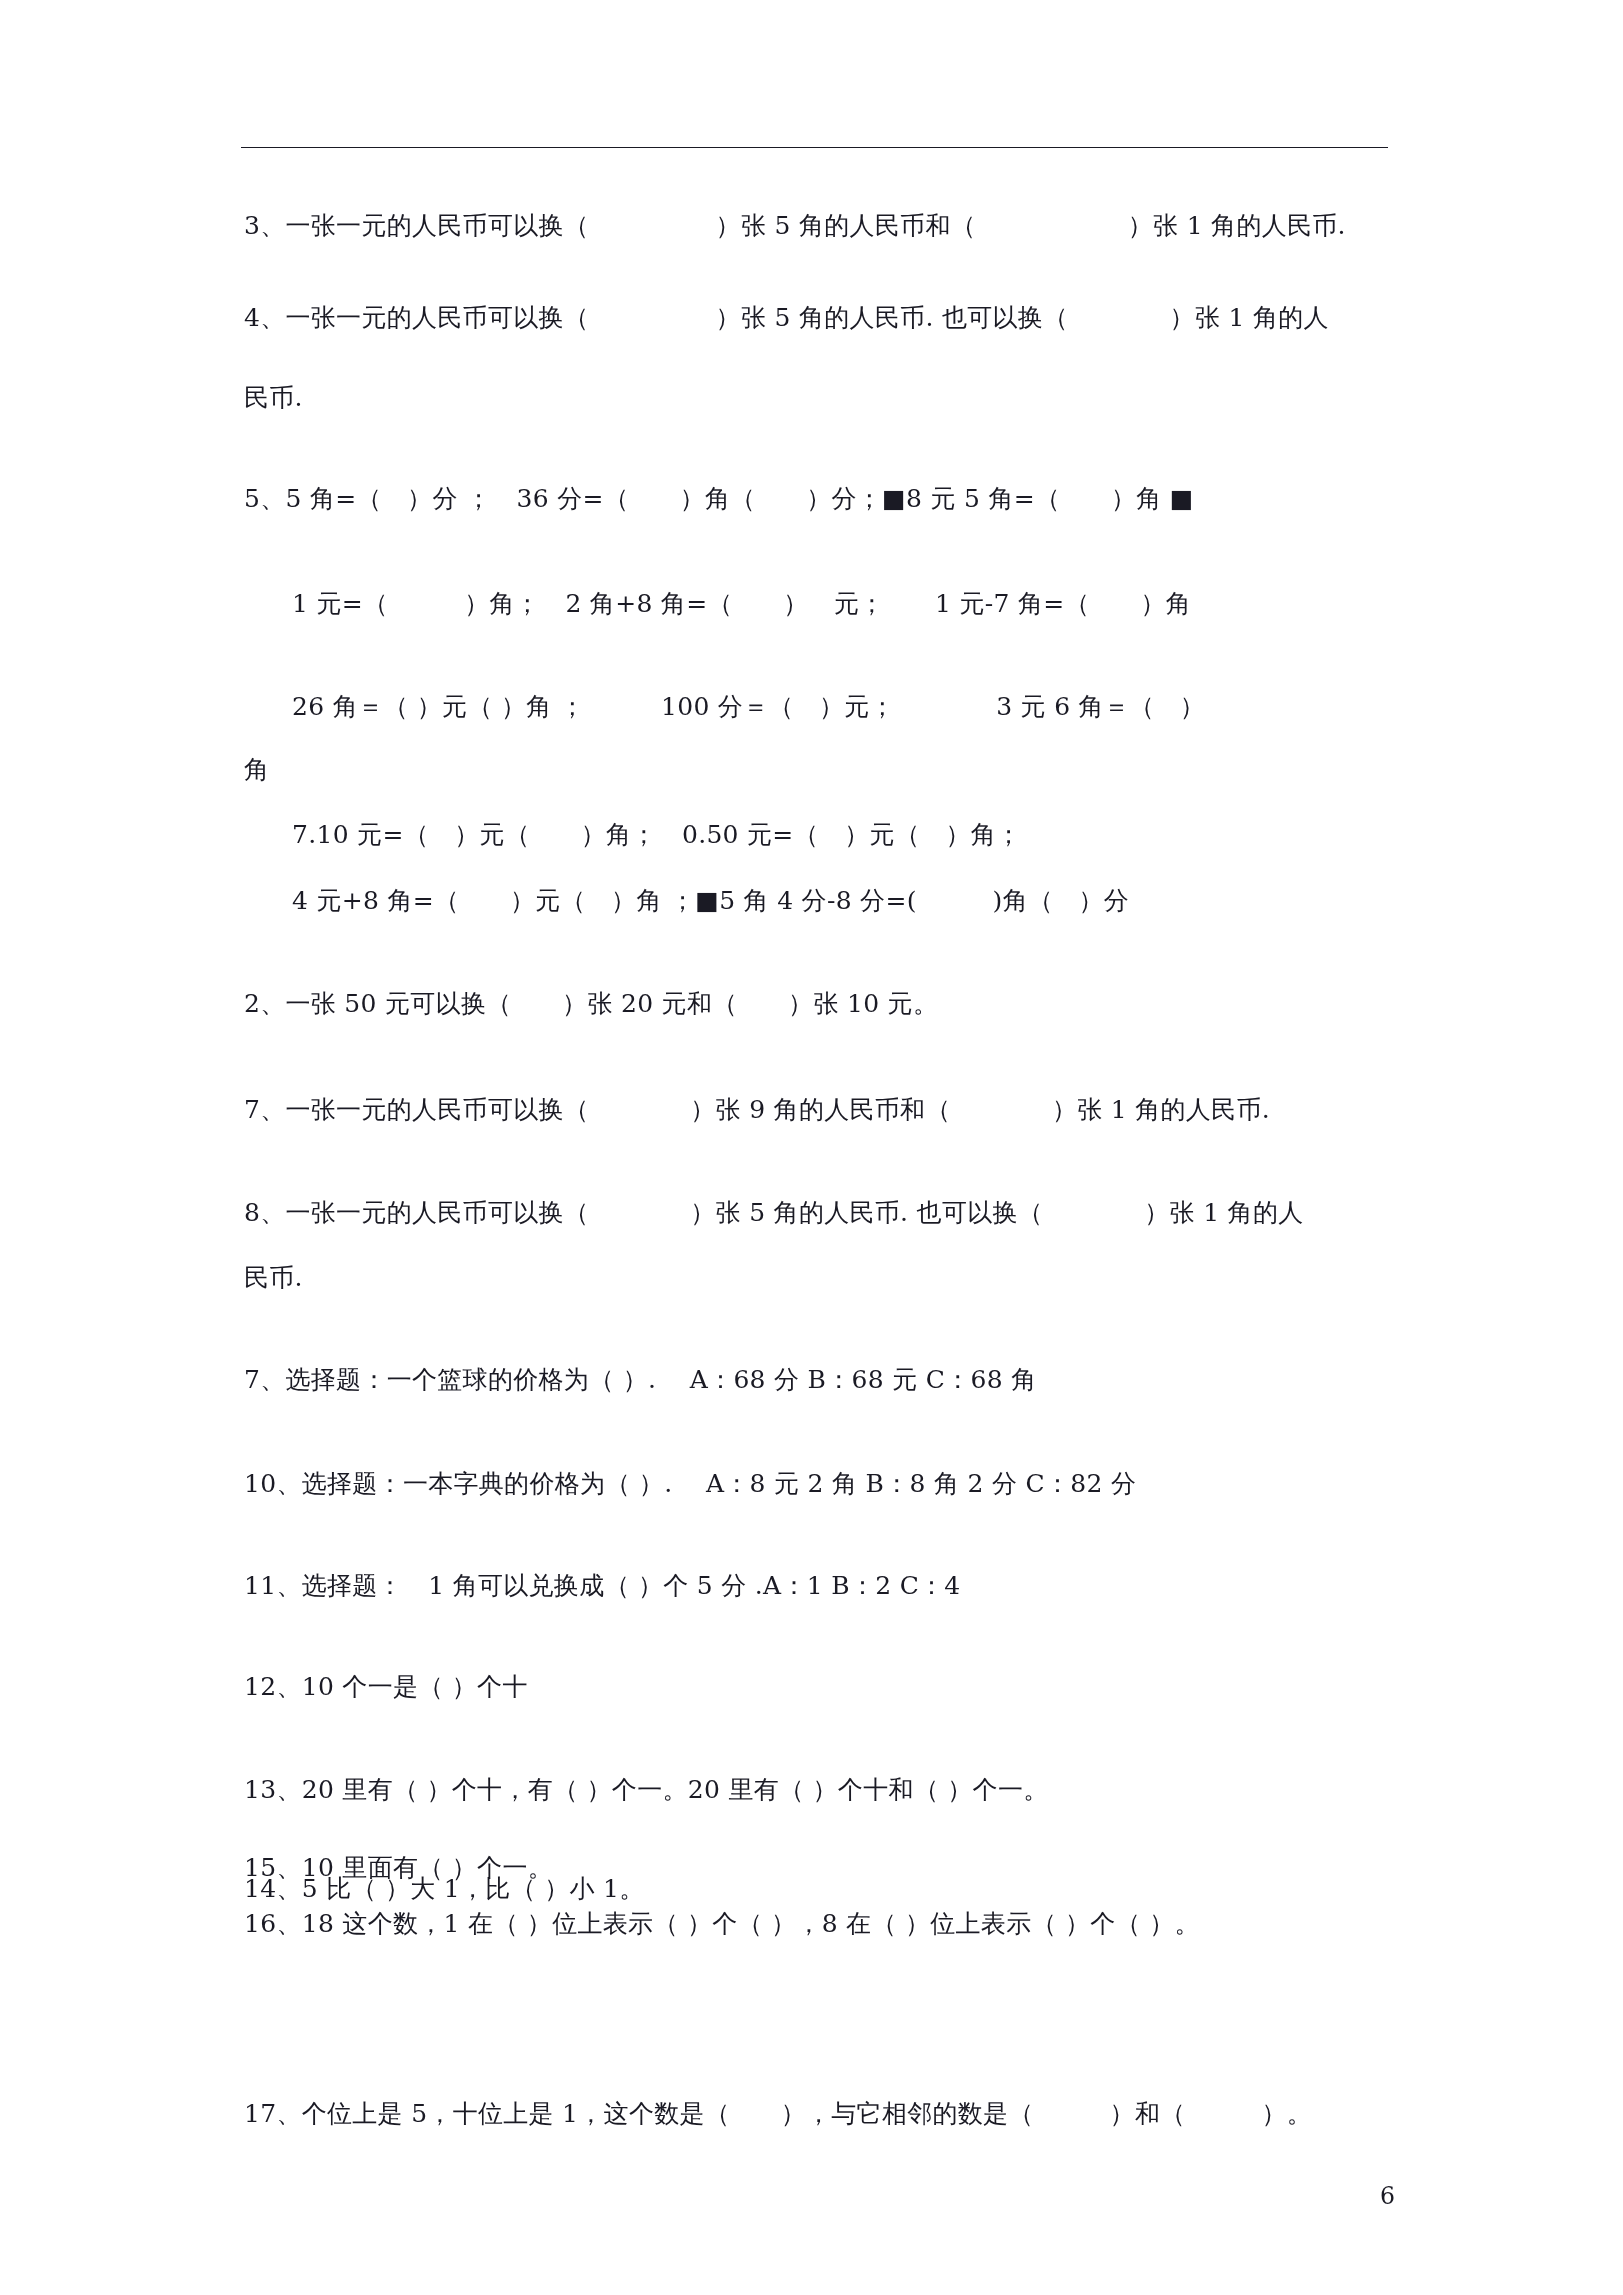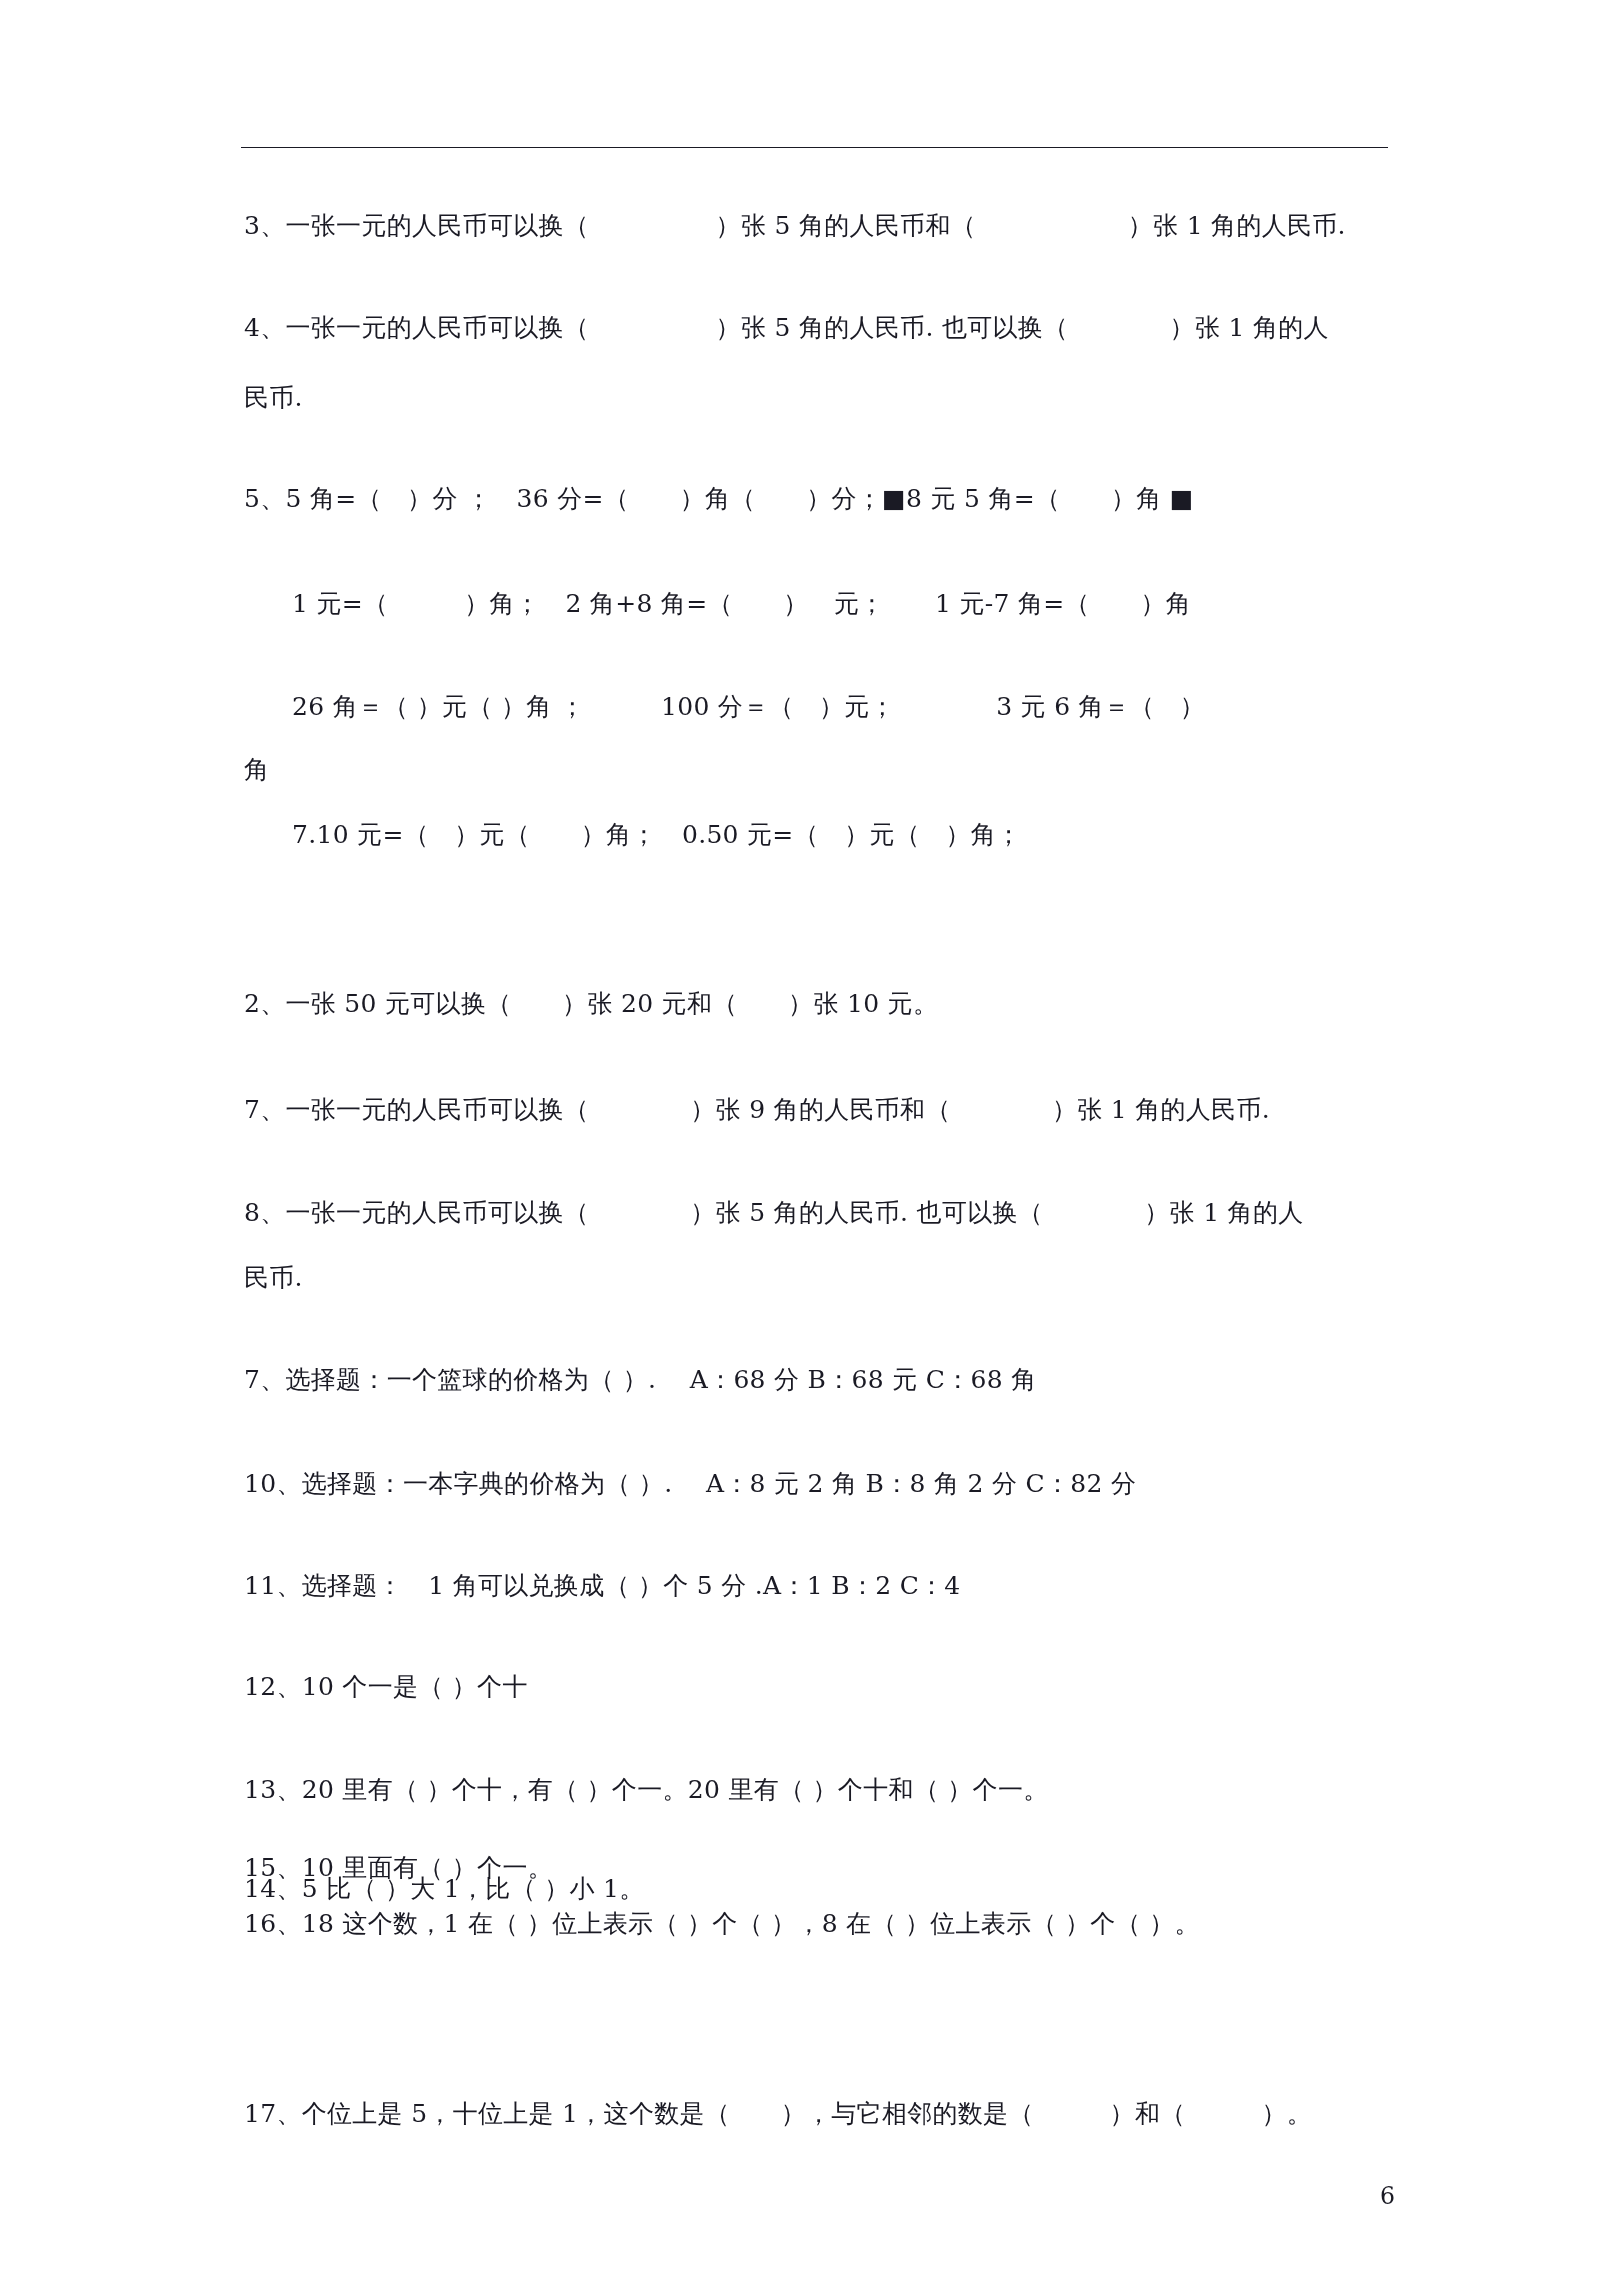--- a/index.html
+++ b/index.html
@@ -47,28 +47,29 @@
 </style>
 </head>
 <body>
 
 <div class="page">
 
   <div class="header-rule"></div>
 
   <div class="line" style="top:210px">3、一张一元的人民币可以换（　　　　　）张 5 角的人民币和（　　　　　　）张 1 角的人民币.</div>
 
-  <div class="line" style="top:312px">4、一张一元的人民币可以换（　　　　　）张 5 角的人民币. 也可以换（　　　　）张 1 角的人</div>
+  <div class="line" style="top:302px">4、一张一元的人民币可以换（　　　　　）张 5 角的人民币. 也可以换（　　　　）张 1 角的人</div>
   <div class="line" style="top:382px">民币.</div>
 
   <div class="line" style="top:483px">5、5 角=（　）分 ；　36 分=（　　）角（　　）分；■8 元 5 角=（　　）角 ■</div>
   <div class="line indent" style="top:588px">1 元=（　　　）角；　2 角+8 角=（　　）　元；　　1 元-7 角=（　　）角</div>
   <div class="line indent" style="top:691px">26 角＝（ ）元（ ）角 ；　　　100 分＝（　）元；　　　　3 元 6 角＝（　）</div>
   <div class="line" style="top:754px">角</div>
   <div class="line indent" style="top:819px">7.10 元=（　）元（　　）角；　0.50 元=（　）元（　）角；</div>
+  <div class="line indent" style="top:885px">4 元+8 角=（　　）元（　）角 ；■5 角 4 分-8 分=(　　　)角（　）分</div>
 
   <div class="line" style="top:988px">2、一张 50 元可以换（　　）张 20 元和（　　）张 10 元。</div>
 
   <div class="line" style="top:1094px">7、一张一元的人民币可以换（　　　　）张 9 角的人民币和（　　　　）张 1 角的人民币.</div>
 
   <div class="line" style="top:1197px">8、一张一元的人民币可以换（　　　　）张 5 角的人民币. 也可以换（　　　　）张 1 角的人</div>
   <div class="line" style="top:1262px">民币.</div>
 
   <div class="line" style="top:1364px">7、选择题：一个篮球的价格为（ ）.　 A：68 分 B：68 元 C：68 角</div>
 

